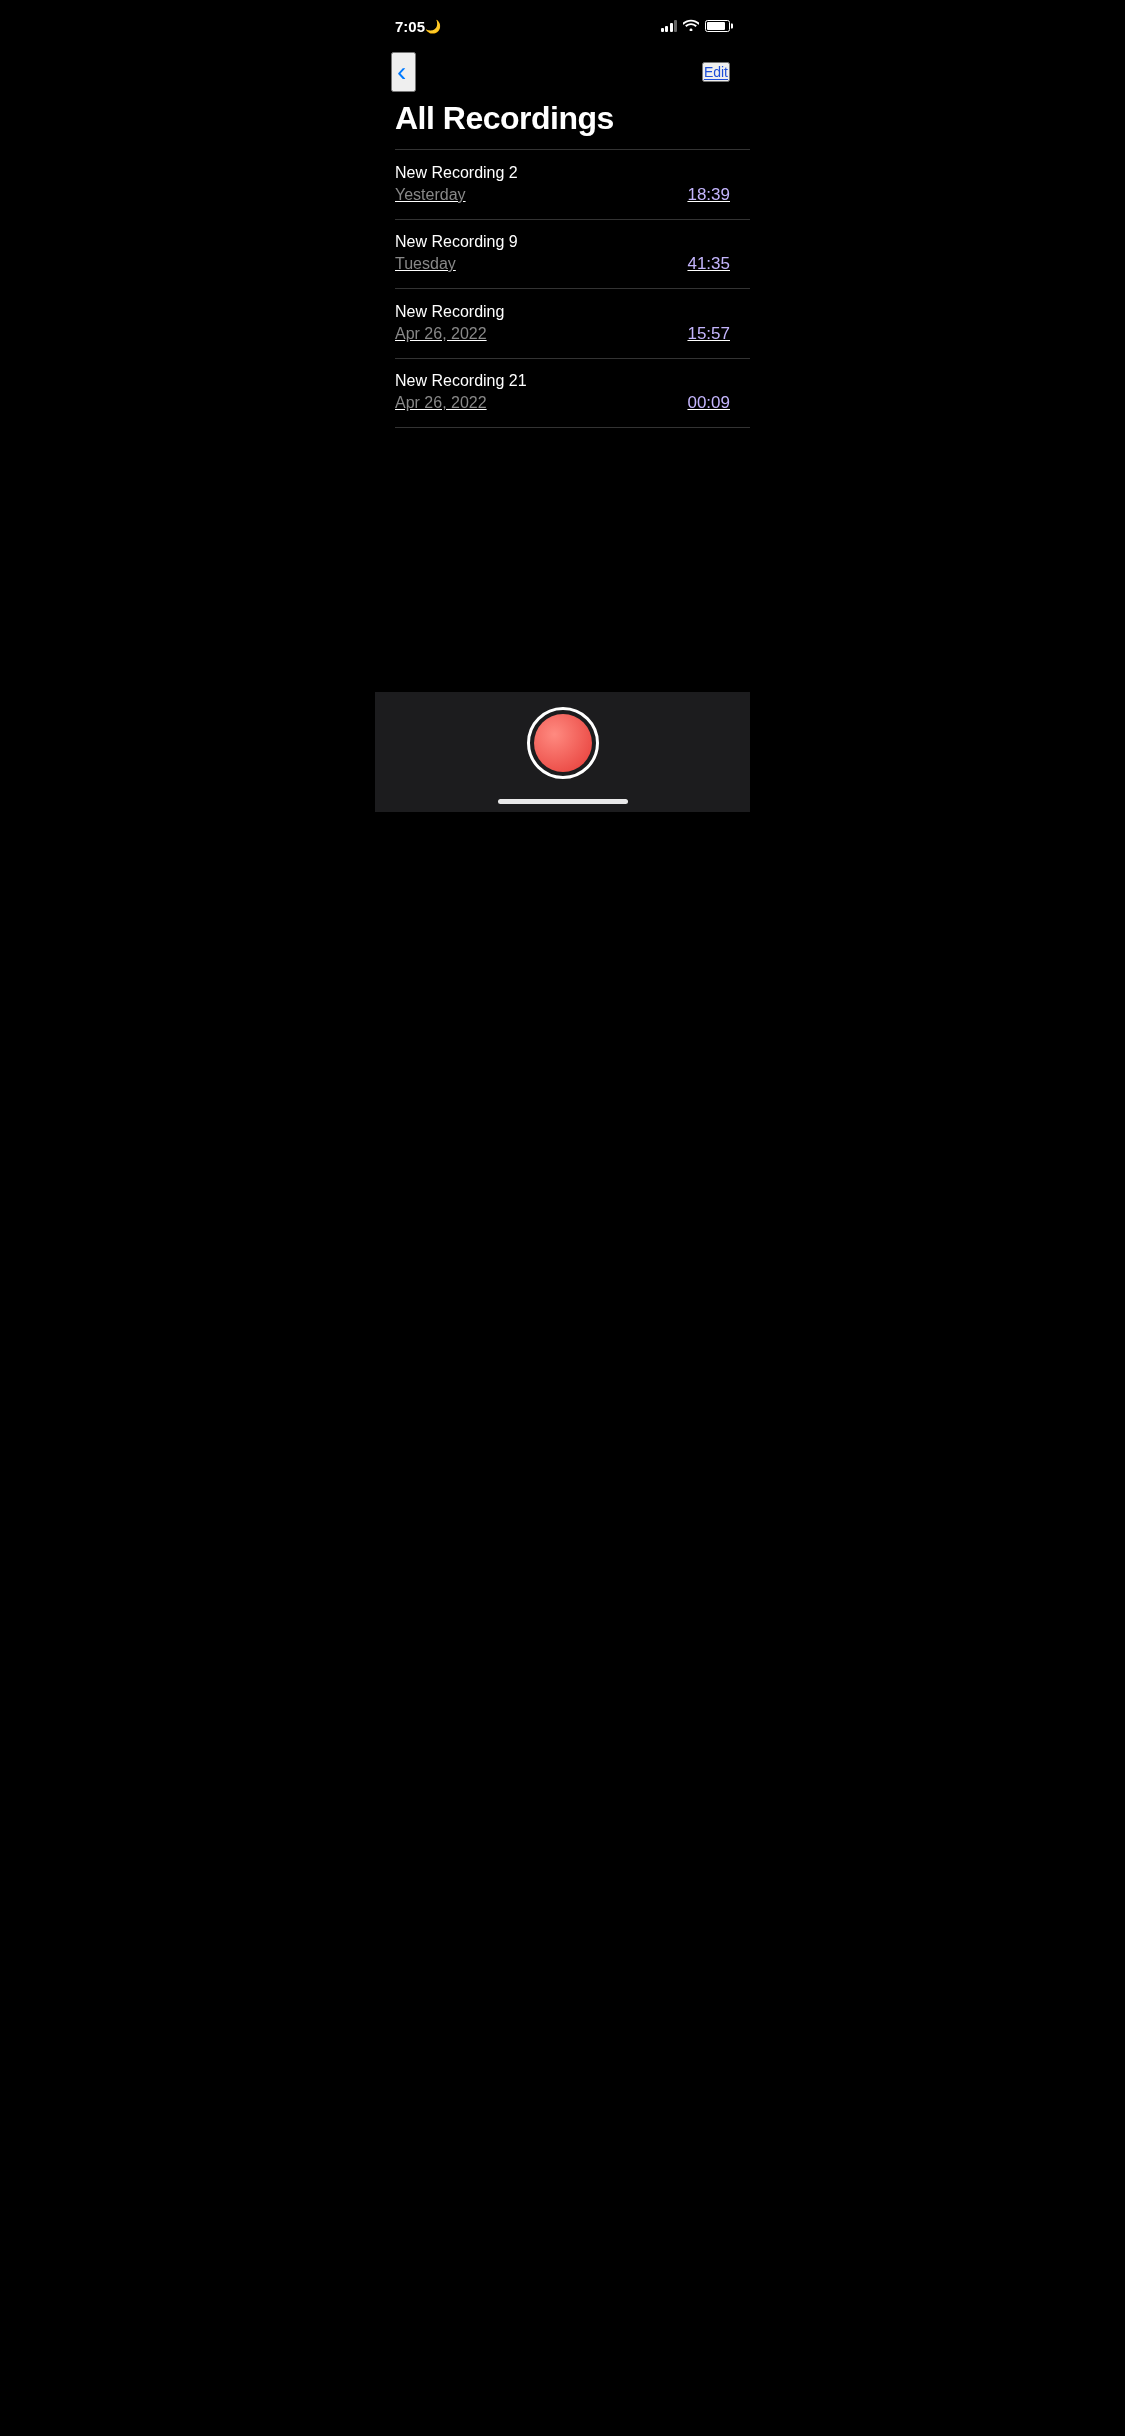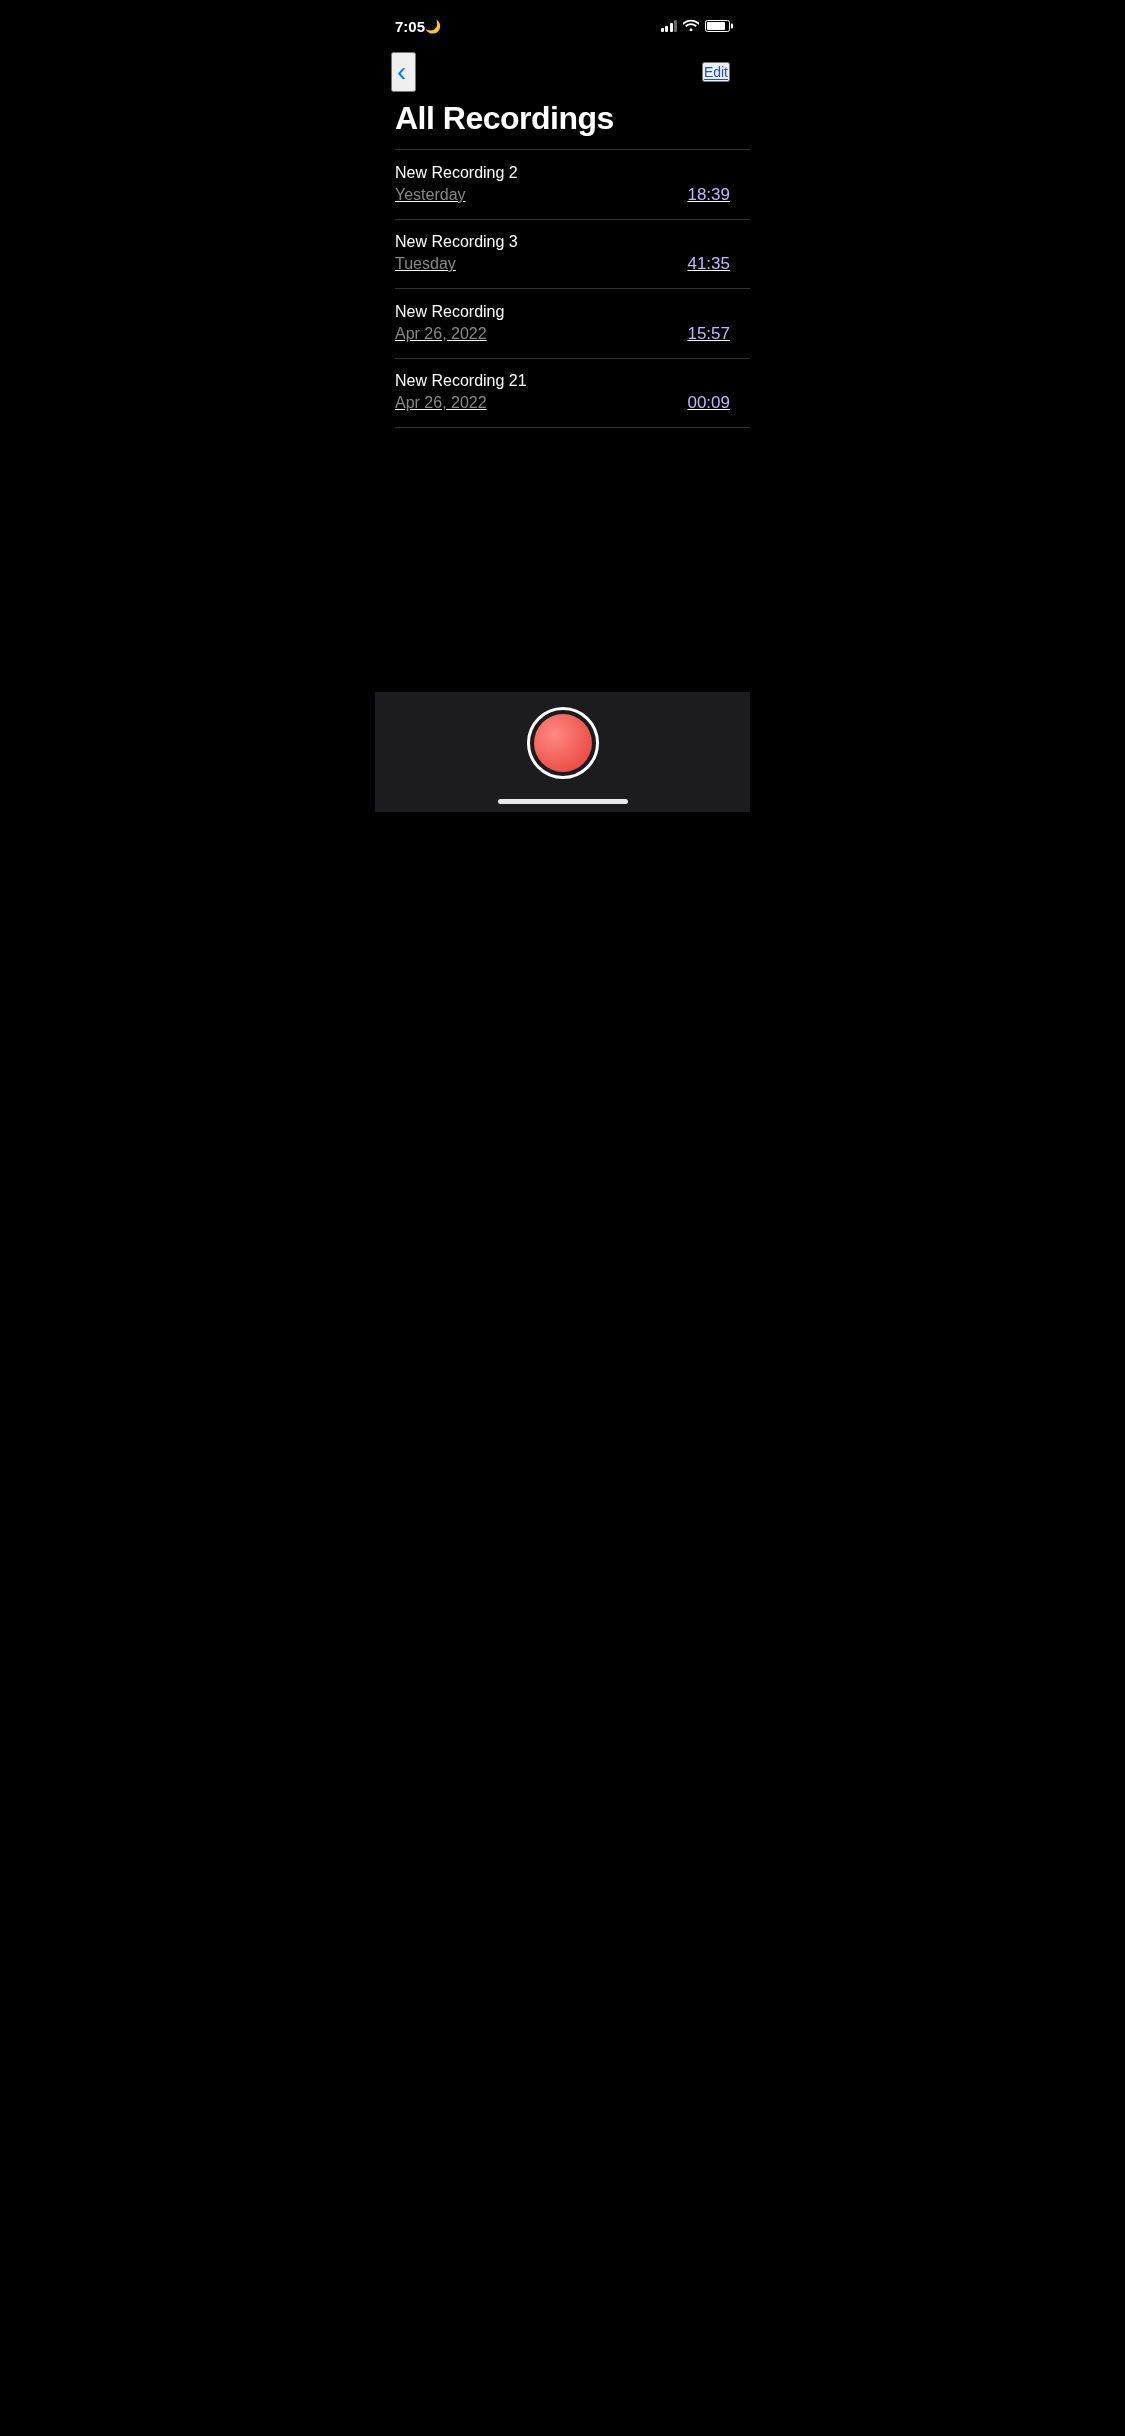--- a/index.html
+++ b/index.html
@@ -273,21 +273,21 @@
     <div class="recording-item">
       <div class="recording-name">New Recording 2</div>
       <div class="recording-meta">
         <span class="recording-date">Yesterday</span>
         <span class="recording-duration">18:39</span>
       </div>
     </div>
     <div class="item-divider"></div>
 
     <div class="recording-item">
-      <div class="recording-name">New Recording 3</div>
+      <div class="recording-name">New Recording 9</div>
       <div class="recording-meta">
         <span class="recording-date">Tuesday</span>
         <span class="recording-duration">41:35</span>
       </div>
     </div>
     <div class="item-divider"></div>
 
     <div class="recording-item">
       <div class="recording-name">New Recording</div>
       <div class="recording-meta">

